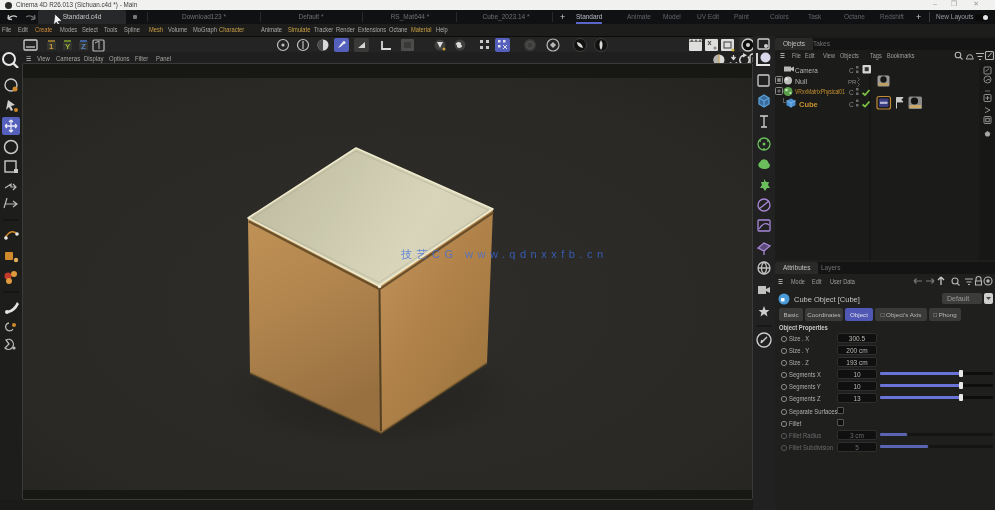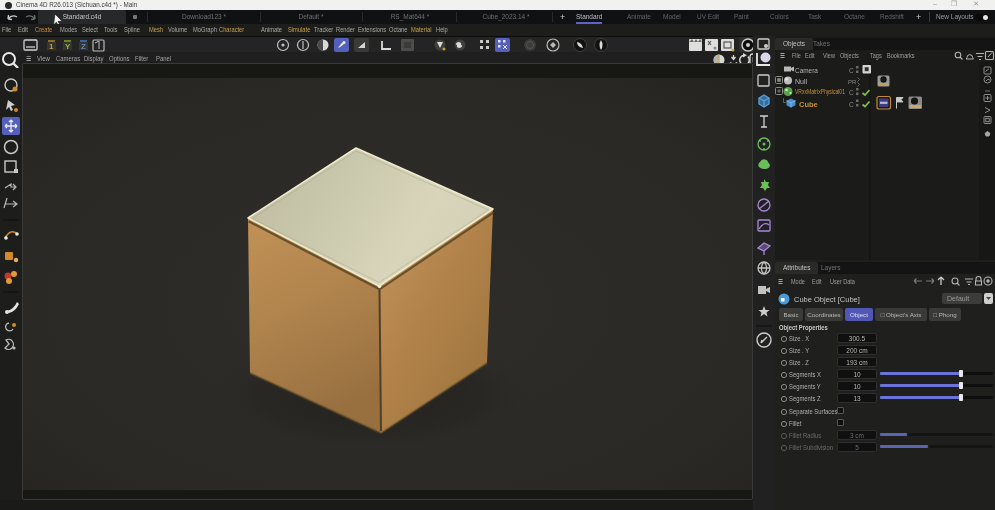--- a/index.html
+++ b/index.html
@@ -311,20 +311,21 @@
 
     <polyline points="225,155.5 356,223.5 470,146.5" fill="none" stroke="#5a4524" stroke-width="2.2" stroke-opacity="0.85" transform="translate(0.6,1.8)"></polyline>
 
     <line x1="356.5" y1="226" x2="358" y2="367" stroke="#493a1e" stroke-width="2" stroke-opacity="0.9"></line>
 
     <polygon points="333,84 470,145 356,222 225,154" fill="url(#topf)" stroke="#efeacb" stroke-width="1.6" stroke-linejoin="round"></polygon>
 
     <polygon points="333,87 465.5,146 356,218.5 229.5,154.5" fill="none" stroke="#aaa88e" stroke-width="0.7" stroke-opacity="0.7"></polygon>
     <circle cx="356.5" cy="222.5" r="1.6" fill="#f8f4dc"></circle>
   </svg>
+  <div id="watermark">技艺CG  www.qdnxxfb.cn</div>
 </div>
 
 <div id="rightstrip" class="abs">
   <svg width="22" height="474">
 
     <g stroke-width="1.3" fill="none">
       <rect x="5" y="3" width="11" height="10" rx="1" stroke="#cdcdcb"></rect>
         <circle cx="13" cy="10" r="2" fill="#cdcdcb" stroke="none"></circle>
       <path d="M4 17 v12 h13" stroke="#e8e8e6" stroke-width="1.8"></path>
         <circle cx="12.5" cy="21.5" r="5" fill="#d8d8ea" stroke="none"></circle>

